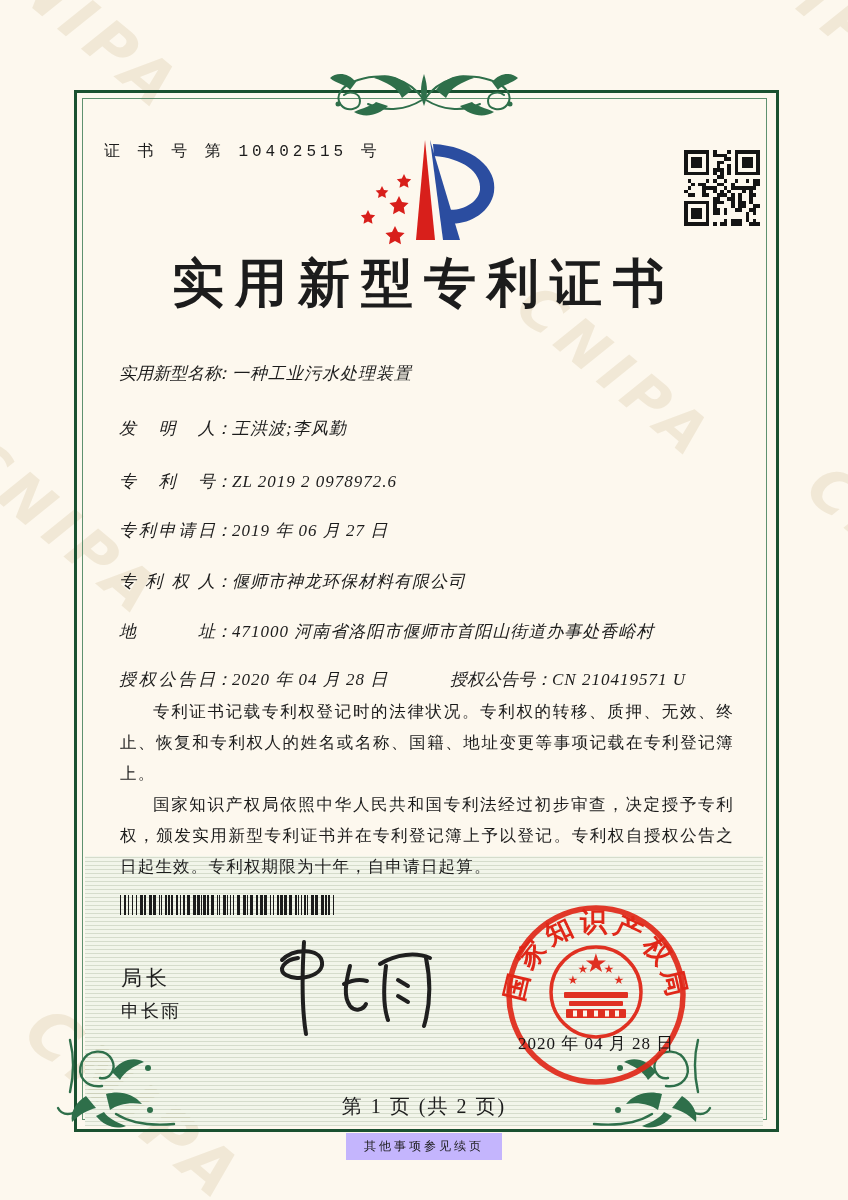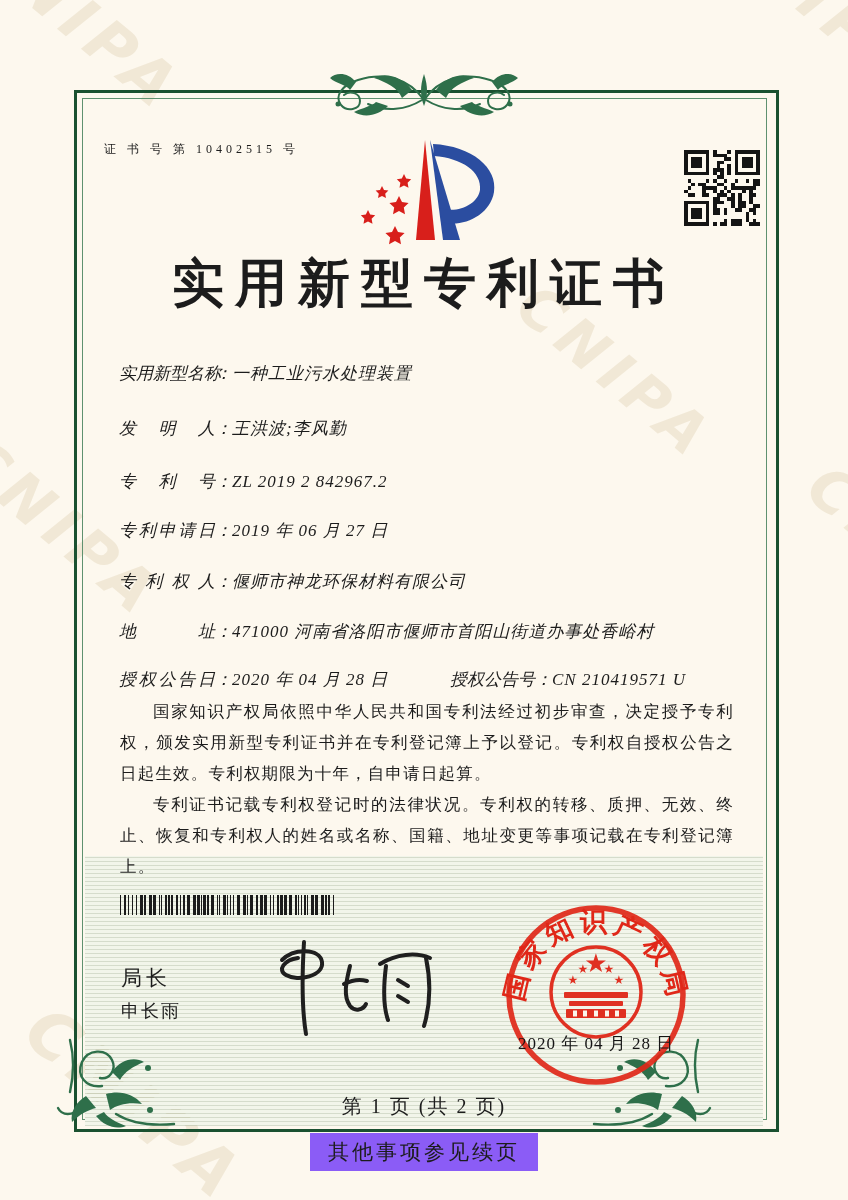--- a/index.html
+++ b/index.html
@@ -19,22 +19,22 @@
   .frame-outer{position:absolute; left:74px; top:90px; width:699px; height:1036px;
     border:3px solid #1a5130; z-index:1;}
   .frame-inner{position:absolute; left:82px; top:98px; width:683px; height:1020px;
     border:1px solid #5f916f; z-index:1;}
   .waveband{
     position:absolute; left:85px; top:856px; width:678px; height:270px; z-index:1;
     background:repeating-linear-gradient(0deg,
       rgba(122,156,124,0.30) 0px, rgba(122,156,124,0.30) 1px,
       #f2f5ea 1px, #f2f5ea 4px);
   }
-  .certno{position:absolute; left:104px; top:141px; font-size:12px;
-    letter-spacing:4px; z-index:3;}
+  .certno{position:absolute; left:104px; top:141px; font-size:16px;
+    letter-spacing:4px; z-index:3;font-family:Liberation Mono, monospace;}
   .logo{position:absolute; left:342px; top:134px; z-index:3;}
   .qr{position:absolute; left:684px; top:150px; width:76px; height:76px; z-index:3;}
   .title{position:absolute; left:0; top:249px; width:100%; text-align:center;
     font-size:52px; font-weight:bold; letter-spacing:11px; z-index:3;}
   .fields{position:absolute; left:119px; top:352px; width:630px; font-size:17px; z-index:3;font-style:italic;}
   .frow{height:24px; line-height:24px; white-space:nowrap;}
   .flabel{display:inline-block; width:96px; text-align:justify; text-align-last:justify;
     vertical-align:top;}
   .fcolon{display:inline-block; width:17px;}
   .fvalue{letter-spacing:1px;}
@@ -49,22 +49,22 @@
     letter-spacing:4px; z-index:3;}
   .director-name{position:absolute; left:121px; top:999px; font-size:18px;
     letter-spacing:2px; z-index:3;}
   .signature{position:absolute; left:246px; top:930px; z-index:3;}
   .seal{position:absolute; left:501px; top:900px; width:190px; height:190px; z-index:4;}
   .seal-date{position:absolute; left:501px; top:1032px; width:190px; text-align:center;
     font-size:17px; letter-spacing:1px; color:#151515; z-index:5;}
   .pageno{position:absolute; left:0; top:1093px; width:100%; text-align:center;
     font-size:20px; letter-spacing:2px; z-index:3;}
   .footer-note{position:absolute; left:0; top:1133px; width:100%; text-align:center; z-index:3;}
-  .footer-note span{display:inline-block; background:#8b5cf6; padding:5px 18px;
-    font-size:21px; letter-spacing:3px;}
+  .footer-note span{display:inline-block; background:#c4b5fd; padding:5px 18px;
+    font-size:12px; letter-spacing:3px;}
   .flourish{position:absolute; left:314px; top:60px; z-index:2;}
   .corner-bl{position:absolute; left:56px; top:1038px; z-index:2;}
   .corner-br{position:absolute; left:592px; top:1038px; z-index:2; transform:scaleX(-1);}
 </style>
 </head>
 <body>
 
 <div class="page">
 
   <div id="wm-layer">
@@ -370,39 +370,39 @@
   <div class="title">实用新型专利证书</div>
 
   <div class="fields">
     <div class="frow mt1">
       <span class="flabel">实用新型名称</span><span class="fcolon">：</span><span class="fvalue">一种工业污水处理装置</span>
     </div>
     <div class="frow mt2">
       <span class="flabel">发明人</span><span class="fcolon">：</span><span class="fvalue">王洪波;李风勤</span>
     </div>
     <div class="frow mt3">
-      <span class="flabel">专利号</span><span class="fcolon">：</span><span class="fvalue">ZL 2019 2 842967.2</span>
+      <span class="flabel">专利号</span><span class="fcolon">：</span><span class="fvalue">ZL 2019 2 0978972.6</span>
     </div>
     <div class="frow mt4">
       <span class="flabel">专利申请日</span><span class="fcolon">：</span><span class="fvalue">2019 年 06 月 27 日</span>
     </div>
     <div class="frow mt5">
       <span class="flabel">专利权人</span><span class="fcolon">：</span><span class="fvalue">偃师市神龙环保材料有限公司</span>
     </div>
     <div class="frow mt6">
       <span class="flabel">地址</span><span class="fcolon">：</span><span class="fvalue">471000 河南省洛阳市偃师市首阳山街道办事处香峪村</span>
     </div>
     <div class="frow mt7">
       <span class="flabel">授权公告日</span><span class="fcolon">：</span><span class="fvalue-fixed">2020 年 04 月 28 日</span><span>授权公告号</span><span class="fcolon">：</span><span class="fvalue">CN 210419571 U</span>
     </div>
   </div>
 
   <div class="paras">
+    <p>专利证书记载专利权登记时的法律状况。专利权的转移、质押、无效、终止、恢复和专利权人的姓名或名称、国籍、地址变更等事项记载在专利登记簿上。</p>
     <p>国家知识产权局依照中华人民共和国专利法经过初步审查，决定授予专利权，颁发实用新型专利证书并在专利登记簿上予以登记。专利权自授权公告之日起生效。专利权期限为十年，自申请日起算。</p>
-    <p>专利证书记载专利权登记时的法律状况。专利权的转移、质押、无效、终止、恢复和专利权人的姓名或名称、国籍、地址变更等事项记载在专利登记簿上。</p>
   </div>
 
   <svg class="barcode" id="barcode-svg" width="216" height="20" viewBox="0 0 216 20">
       <rect x="0" y="0" width="1" height="20" fill="#1b1b1b"></rect>
       <rect x="4" y="0" width="2" height="20" fill="#1b1b1b"></rect>
       <rect x="8" y="0" width="1" height="20" fill="#1b1b1b"></rect>
       <rect x="12" y="0" width="1" height="20" fill="#1b1b1b"></rect>
       <rect x="16" y="0" width="1" height="20" fill="#1b1b1b"></rect>
       <rect x="20" y="0" width="3" height="20" fill="#1b1b1b"></rect>
       <rect x="24" y="0" width="2" height="20" fill="#1b1b1b"></rect>

